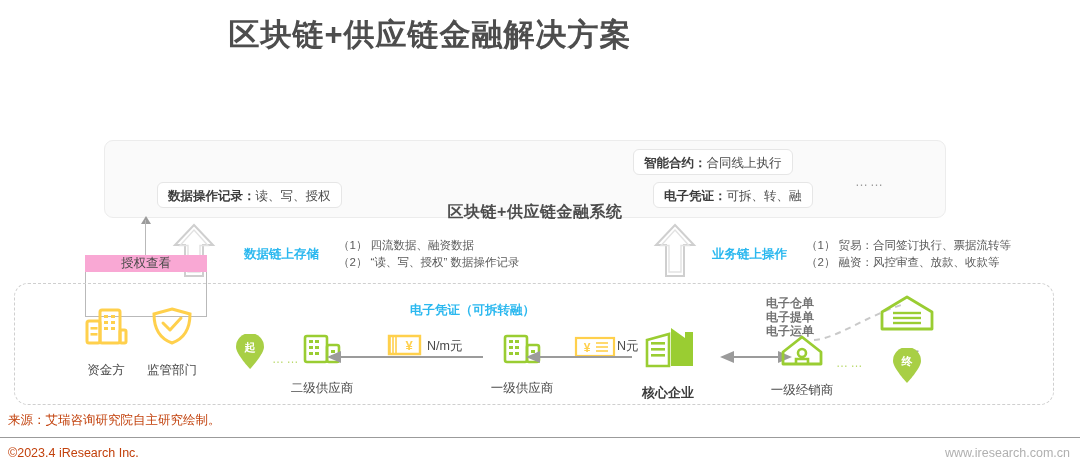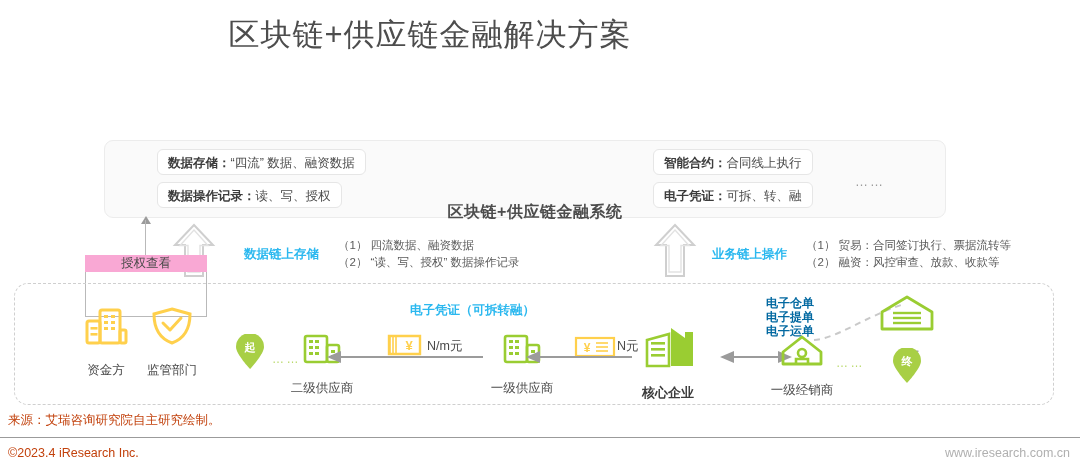--- a/index.html
+++ b/index.html
@@ -5,36 +5,36 @@
   html,body{margin:0;padding:0;}
   body{
     width:1080px;height:471px;position:relative;overflow:hidden;
     background:#ffffff;
     font-family:"Liberation Sans","DejaVu Sans",sans-serif;
     color:#4a4a4a;
   }
   
   .title{
     position:absolute;left:0;top:14px;width:860px;text-align:center;
-    font-size:31px;font-weight:normal;color:#4d4d4d;letter-spacing:1px;
+    font-size:31px;font-weight:bold;color:#4d4d4d;letter-spacing:1px;
   }
   
   .sys-panel{
     position:absolute;left:104px;top:140px;width:840px;height:76px;
     background:#fafafa;border:1px solid #ececec;border-radius:9px;
   }
   .chip{
     position:absolute;background:#ffffff;border:1px solid #e6e6e6;border-radius:6px;
     height:26px;line-height:26px;font-size:12.5px;color:#4a4a4a;
     padding:0 10px;white-space:nowrap;box-sizing:border-box;
   }
   .chip b{font-weight:bold;color:#3c3c3c;}
   .chip-a{left:52px;top:8px;}
   .chip-b{left:52px;top:41px;}
-  .chip-c{left:548px;top:8px;}
+  .chip-c{left:528px;top:8px;}
   .chip-d{left:548px;top:41px;}
   .sys-title{
     position:absolute;left:320px;top:26px;width:220px;text-align:center;
     font-size:16px;font-weight:bold;color:#4d4d4d;letter-spacing:.5px;margin-top:35px;
   }
   .dots6{
     position:absolute;left:750px;top:33px;font-size:13px;color:#9b9b9b;letter-spacing:2px;
   }
   
   .uparrow{position:absolute;width:44px;height:58px;}
@@ -97,21 +97,21 @@
   
   .ticket{position:absolute;}
   .ticket-label{
     position:absolute;font-size:12.5px;color:#4a4a4a;white-space:nowrap;
   }
   
   .cyan{
     position:absolute;font-size:12.5px;font-weight:bold;color:#2BB8EF;white-space:nowrap;
   }
   .cyan-stack{
-    position:absolute;font-size:12px;font-weight:bold;color:#0369a1;
+    position:absolute;font-size:12px;font-weight:bold;color:#737373;
     line-height:14px;white-space:nowrap;text-align:left;
   }
   
   .source{
     position:absolute;left:8px;top:412px;font-size:12.5px;color:#c2410c;
   }
   .rule{
     position:absolute;left:0;top:437px;width:1080px;height:1px;background:#9b9b9b;
   }
   .copyright{
@@ -121,23 +121,20 @@
     position:absolute;right:10px;top:446px;font-size:12.5px;color:#b0b0b0;
   }
 </style>
 </head>
 <body>
 
 <div class="title">区块链+供应链金融解决方案</div>
 
 <div class="sys-panel">
 
-  <div class="chip chip-a">
-    <b>数据存储：</b><span>“四流” 数据、融资数据</span>
-  </div>
 
   <div class="chip chip-b">
     <b>数据操作记录：</b><span>读、写、授权</span>
   </div>
 
   <div class="sys-title">区块链+供应链金融系统</div>
 
   <div class="chip chip-c">
     <b>智能合约：</b><span>合同线上执行</span>
   </div>

